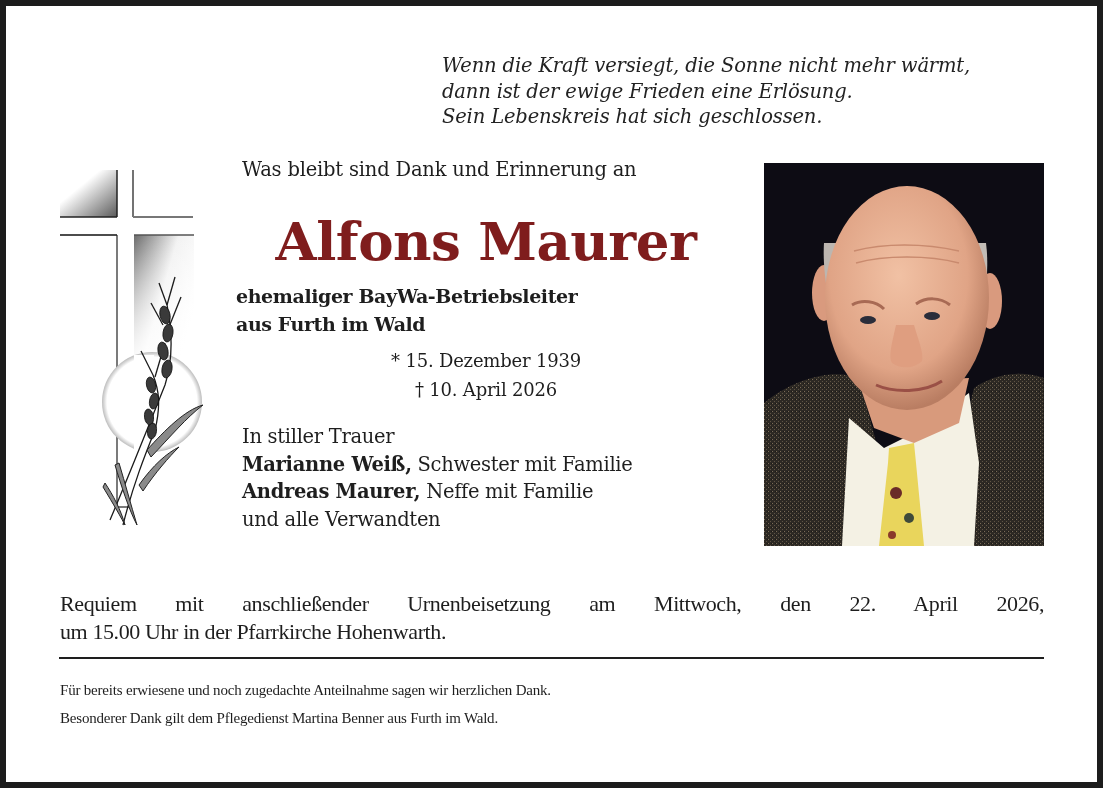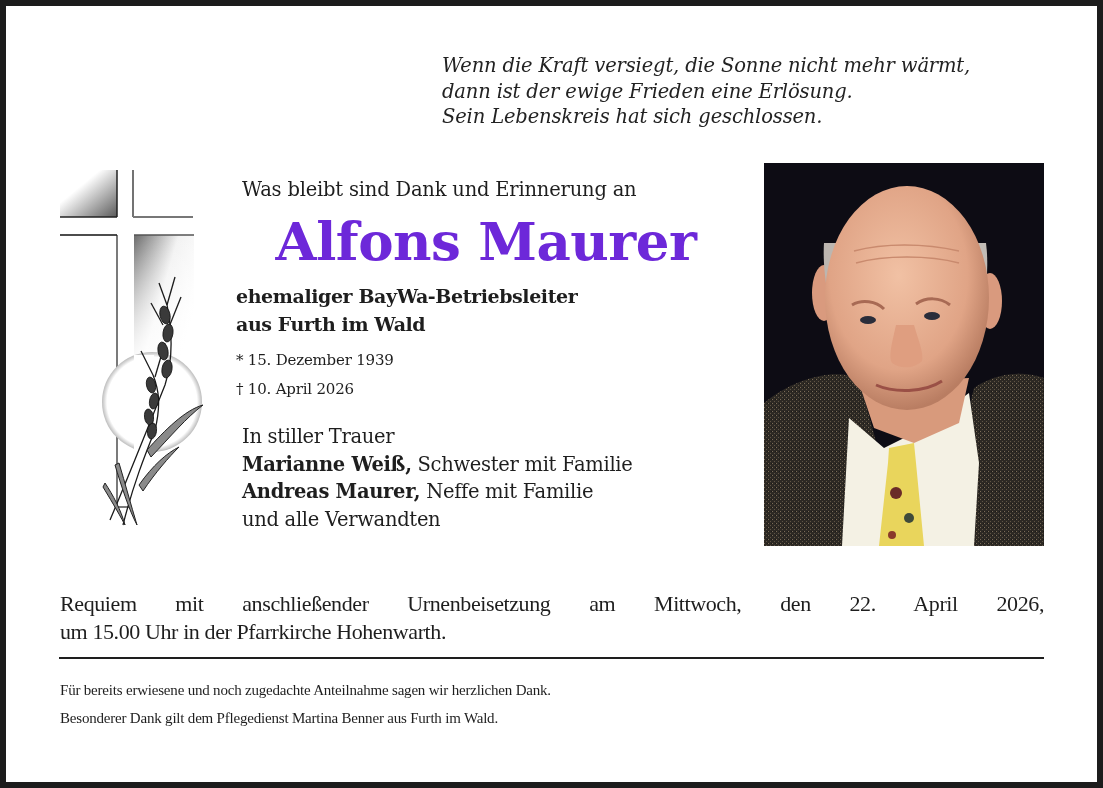--- a/index.html
+++ b/index.html
@@ -13,37 +13,37 @@
 
     .motto {
       position: absolute; left: 442px; top: 53px; width: 620px;
       font-style: italic; font-size: 19.5px; line-height: 25.5px; color: #222;
       letter-spacing: -0.15px;
     }
     .motto div { white-space: nowrap; font-style: italic; }
 
     .intro {
       position: absolute; left: 242px; top: 157px; width: 500px;
-      font-size: 19.5px; line-height: 26px; white-space: nowrap; letter-spacing: -0.2px; margin-top: 20px;
+      font-size: 19.5px; line-height: 26px; white-space: nowrap; letter-spacing: -0.2px;
     }
 
     .name {
       position: absolute; left: 236px; top: 208px; width: 500px;
       text-align: center; font-weight: bold; font-size: 53px; line-height: 66px;
-      letter-spacing: -0.5px; color: #6d28d9;
+      letter-spacing: -0.5px; color: #7f1d1d;
     }
 
     .role {
       position: absolute; left: 236px; top: 282px; width: 500px;
       font-weight: bold; font-size: 19px; line-height: 28px; letter-spacing: -0.4px;
     }
 
     .dates {
       position: absolute; left: 236px; top: 346px; width: 500px;
-      text-align: left; font-size: 15px; line-height: 29px; letter-spacing: -0.2px;
+      text-align: center; font-size: 18px; line-height: 29px; letter-spacing: -0.2px;
     }
 
     .mourners {
       position: absolute; left: 242px; top: 423px; width: 500px;
       font-size: 19.5px; line-height: 27.5px; white-space: nowrap; letter-spacing: -0.3px;
     }
     .mourners b { font-weight: bold; }
 
     .photo {
       position: absolute; left: 764px; top: 163px; width: 280px; height: 383px;

